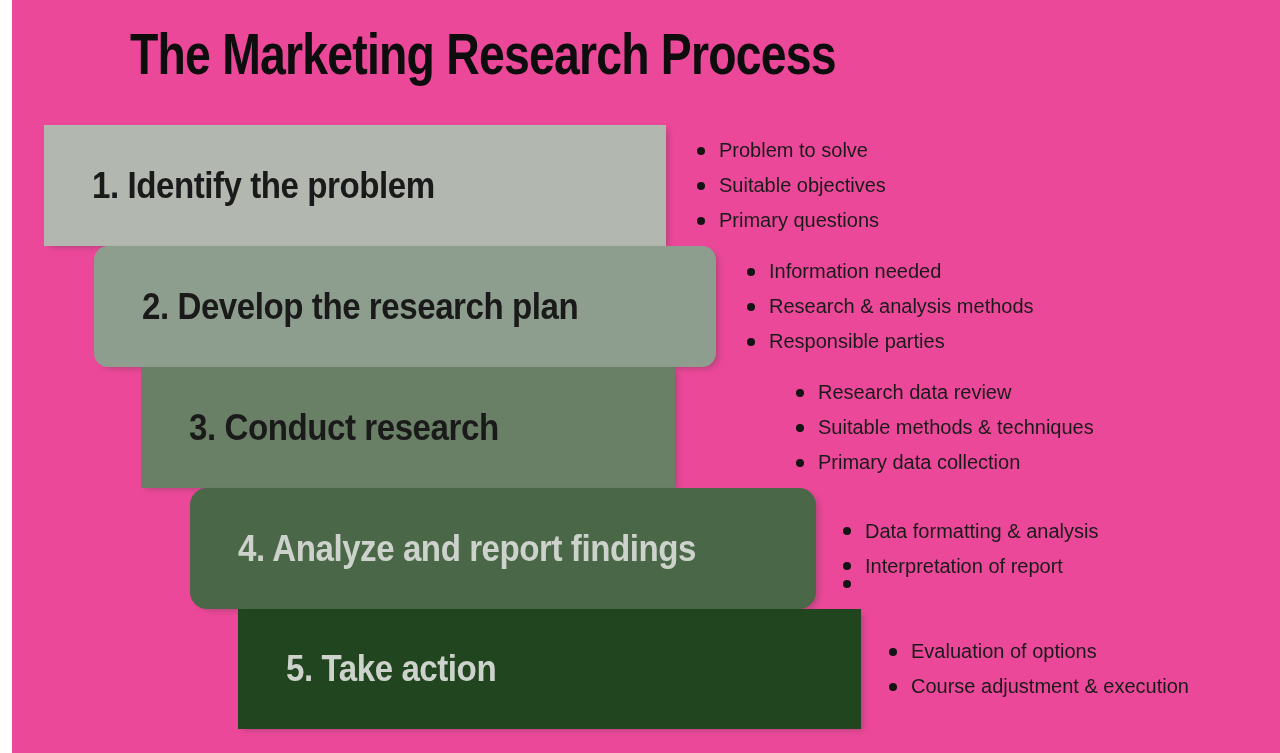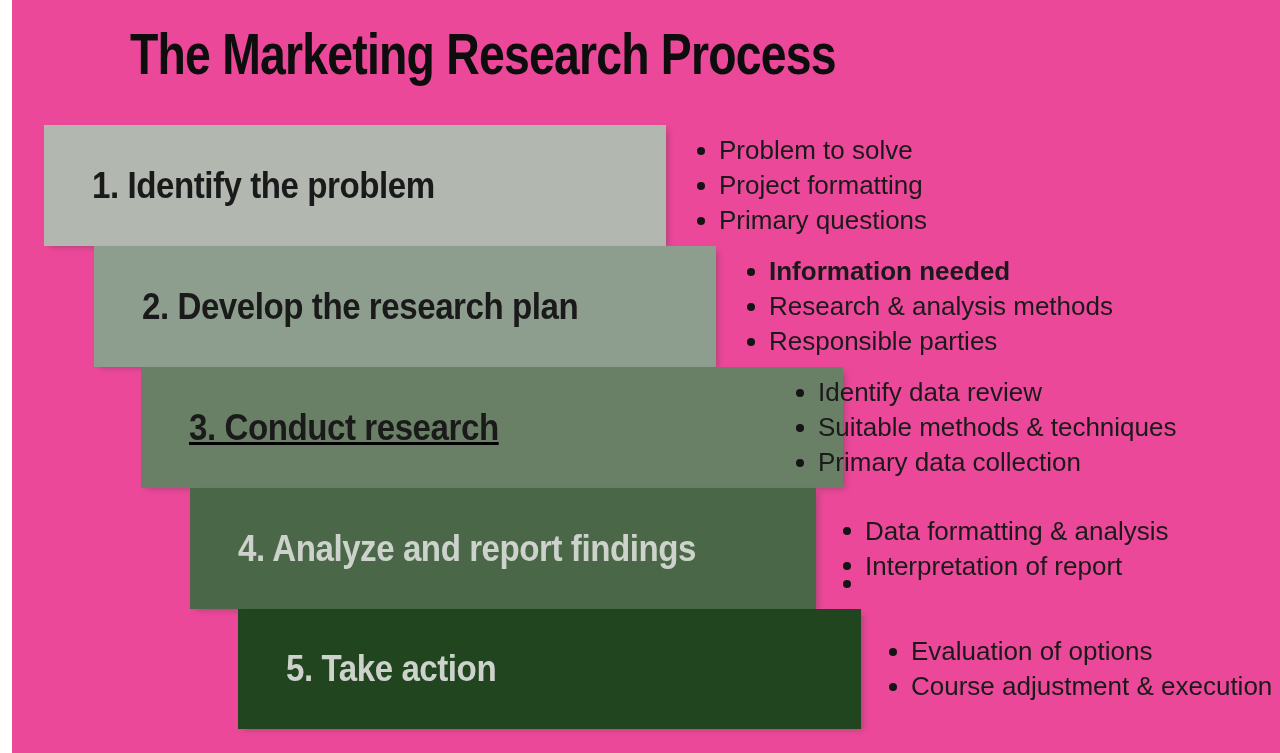--- a/index.html
+++ b/index.html
@@ -30,22 +30,22 @@
 
   .step {
     position: absolute;
     display: flex;
     align-items: center;
     box-sizing: border-box;
     padding-left: 48px;
     box-shadow: 4px 3px 6px -2px rgba(60,60,60,0.35);
   }
   .s1 { left: 32px;  top: 125px; width: 622px; height: 121px; }
-  .s2 { left: 82px;  top: 246px; width: 622px; height: 121px; }
-  .s3 { left: 129px; top: 367px; width: 702px; height: 121px; text-decoration: underline; }
+  .s2 { left: 82px;  top: 246px; width: 622px; height: 121px; border-radius: 14px; }
+  .s3 { left: 129px; top: 367px; width: 534px; height: 121px; }
   .s4 { left: 178px; top: 488px; width: 626px; height: 121px; }
   .s5 { left: 226px; top: 609px; width: 623px; height: 120px; }
 
   .step-label {
     font-size: 36px;
     font-weight: bold;
     letter-spacing: -0.5px;
     white-space: nowrap;
     transform: scaleX(0.92);
     transform-origin: left center;
@@ -60,21 +60,21 @@
   .b1 { left: 683px; top: 125px; height: 121px; }
   .b2 { left: 733px; top: 246px; height: 121px; }
   .b3 { left: 782px; top: 367px; height: 121px; }
   .b4 { left: 829px; top: 488px; height: 121px; }
   .b5 { left: 875px; top: 609px; height: 120px; }
 
   .bullet {
     position: relative;
     padding-left: 24px;
     line-height: 35px;
-    font-size: 26px;
+    font-size: 20px;
     color: #1a1a1a;
     white-space: nowrap;
   }
   .dot {
     position: absolute;
     left: 2px; top: 50%;
     margin-top: -4px;
     width: 8px; height: 8px;
     border-radius: 50%;
     background: #141414;
@@ -85,43 +85,43 @@
 
 <div class="canvas">
 
   <div class="title" style="color: rgb(13, 13, 13);">The Marketing Research Process</div>
 
   <div class="step s1" style="background: rgb(178, 183, 176);">
     <span class="step-label" style="color: rgb(26, 26, 26);">1. Identify the problem</span>
   </div>
   <div class="bullets b1">
     <div class="bullet"><span class="dot"></span><span style="color: rgb(26, 26, 26);">Problem to solve</span></div>
-    <div class="bullet"><span class="dot"></span><span style="color: rgb(26, 26, 26);">Project formatting</span></div>
+    <div class="bullet"><span class="dot"></span><span style="color: rgb(26, 26, 26);">Suitable objectives</span></div>
     <div class="bullet"><span class="dot"></span><span style="color: rgb(26, 26, 26);">Primary questions</span></div>
   </div>
 
   <div class="step s2" style="background: rgb(142, 158, 142);">
     <span class="step-label" style="color: rgb(26, 26, 26);">2. Develop the research plan</span>
   </div>
   <div class="bullets b2">
-    <div class="bullet"><span class="dot"></span><span style="color: rgb(26, 26, 26); font-weight: bold;">Information needed</span></div>
+    <div class="bullet"><span class="dot"></span><span style="color: rgb(26, 26, 26);">Information needed</span></div>
     <div class="bullet"><span class="dot"></span><span style="color: rgb(26, 26, 26);">Research &amp; analysis methods</span></div>
     <div class="bullet"><span class="dot"></span><span style="color: rgb(26, 26, 26);">Responsible parties</span></div>
   </div>
 
   <div class="step s3" style="background: rgb(106, 128, 102);">
     <span class="step-label" style="color: rgb(26, 26, 26);">3. Conduct research</span>
   </div>
   <div class="bullets b3">
-    <div class="bullet"><span class="dot"></span><span style="color: rgb(26, 26, 26);">Identify data review</span></div>
+    <div class="bullet"><span class="dot"></span><span style="color: rgb(26, 26, 26);">Research data review</span></div>
     <div class="bullet"><span class="dot"></span><span style="color: rgb(26, 26, 26);">Suitable methods &amp; techniques</span></div>
     <div class="bullet"><span class="dot"></span><span style="color: rgb(26, 26, 26);">Primary data collection</span></div>
   </div>
 
-  <div class="step s4" style="background: rgb(74, 104, 71);">
+  <div class="step s4" style="background: rgb(74, 104, 71); border-radius: 17px;">
     <span class="step-label" style="color: rgb(205, 211, 204);">4. Analyze and report findings</span>
   </div>
   <div class="bullets b4">
     <div class="bullet"><span class="dot"></span><span style="color: rgb(26, 26, 26);">Data formatting &amp; analysis</span></div>
     <div class="bullet"><span class="dot"></span><span style="color: rgb(26, 26, 26);">Interpretation of report</span></div>
     <div class="bullet"><span class="dot"></span></div>
   </div>
 
   <div class="step s5" style="background: rgb(33, 69, 30);">
     <span class="step-label" style="color: rgb(205, 211, 204);">5. Take action</span>

